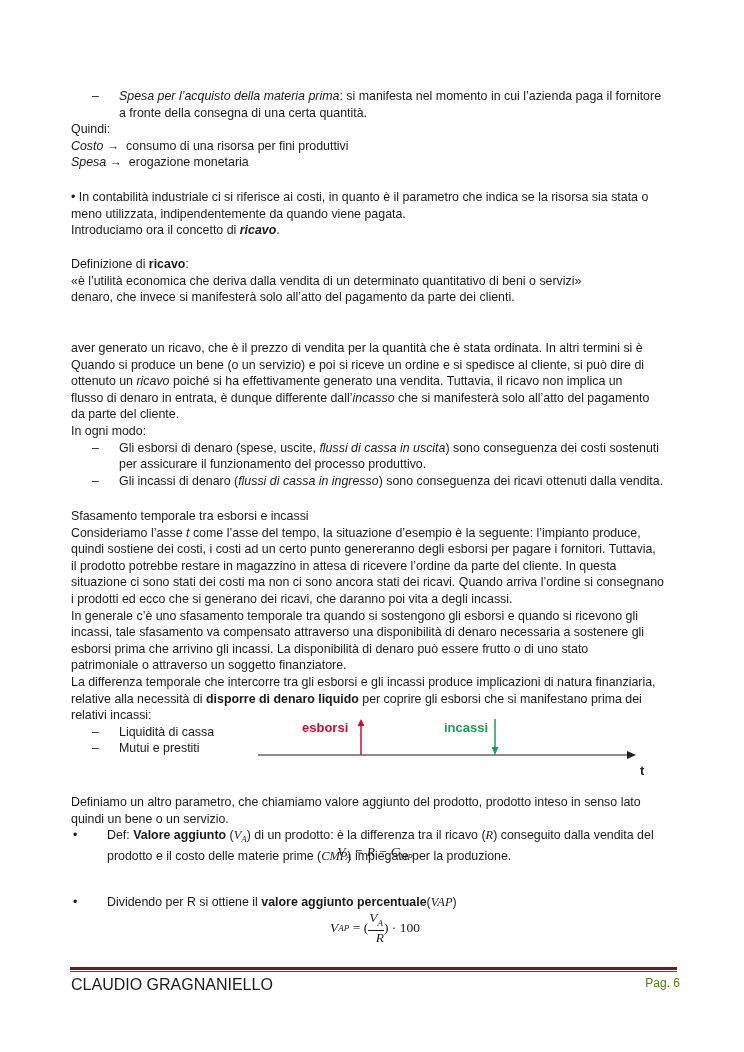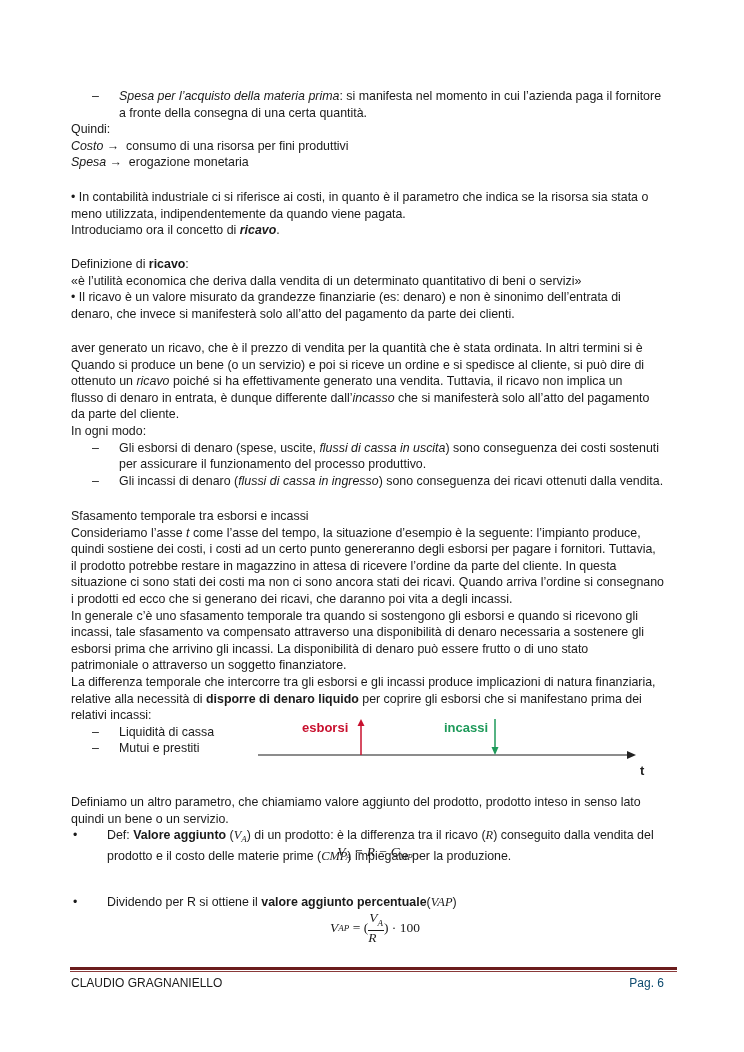--- a/index.html
+++ b/index.html
@@ -14,23 +14,23 @@
   .bulitem .bul { position: absolute; left: 2px; top: 0; }
   .math { font-family: "Liberation Serif", serif; font-style: italic; }
   .mathc { font-family: "Liberation Serif", serif; }
   i { font-style: italic; }
   b { font-weight: bold; }
   .u { }
   .center { position: absolute; text-align: center; font-family: "Liberation Serif", serif; font-size: 13.5px; }
   .diagram { position: absolute; left: 250px; top: 715px; width: 420px; height: 70px; font-weight: bold; }
   .footer-rule-thick { position: absolute; left: 70px; top: 967px; width: 607px; height: 3px; background: #6b1d1d; }
   .footer-rule-thin { position: absolute; left: 70px; top: 971px; width: 607px; height: 1px; background: #8a3a3a; }
-  .footer-left { position: absolute; left: 71px; top: 976px; font-size: 12px; color: #1a1a1a; }
-  .footer-right { position: absolute; right: 80px; top: 976px; font-size: 12px; color: #0c4a6e; }
-  .frac { display: inline-block; vertical-align: middle; text-align: left; font-style: italic; }
+  .footer-left { position: absolute; left: 71px; top: 976px; font-size: 16px; color: #1a1a1a; }
+  .footer-right { position: absolute; right: 64px; top: 976px; font-size: 12px; color: #4d7c0f; }
+  .frac { display: inline-block; vertical-align: middle; text-align: right; font-style: italic; }
   .frac .num { display: block; border-bottom: 1px solid #1a1a1a; padding: 0 1px; line-height: 14px; }
   .frac .den { display: block; line-height: 14px; }
   sub { font-size: 9px; }
 </style>
 </head>
 <body>
 
 <div class="page">
 
   <div class="blk" style="top:88px;">
@@ -45,21 +45,20 @@
 
   <div class="blk" style="top:189px;">
     <span class="line">• In contabilità industriale ci si riferisce ai costi, in quanto è il parametro che indica se la risorsa sia stata o</span>
     <span class="line">meno utilizzata, indipendentemente da quando viene pagata.</span>
     <span class="line"><span>Introduciamo ora il concetto di </span><b><i>ricavo</i></b><span>.</span></span>
   </div>
 
   <div class="blk" style="top:256px;">
     <span class="line"><span>Definizione di </span><b>ricavo</b><span>:</span></span>
     <span class="line">«è l’utilità economica che deriva dalla vendita di un determinato quantitativo di beni o servizi»</span>
-    <span class="line">• Il ricavo è un valore misurato da grandezze finanziarie (es: denaro) e non è sinonimo dell’entrata di</span>
     <span class="line">denaro, che invece si manifesterà solo all’atto del pagamento da parte dei clienti.</span>
   </div>
 
   <div class="blk" style="top:340px;">
     <span class="line">aver generato un ricavo, che è il prezzo di vendita per la quantità che è stata ordinata. In altri termini si è</span>
     <span class="line">Quando si produce un bene (o un servizio) e poi si riceve un ordine e si spedisce al cliente, si può dire di</span>
     <span class="line"><span>ottenuto un </span><i>ricavo</i><span> poiché si ha effettivamente generato una vendita. Tuttavia, il ricavo non implica un</span></span>
     <span class="line"><span>flusso di denaro in entrata, è dunque differente dall’</span><i>incasso</i><span> che si manifesterà solo all’atto del pagamento</span></span>
     <span class="line">da parte del cliente.</span>
     <span class="line">In ogni modo:</span>

